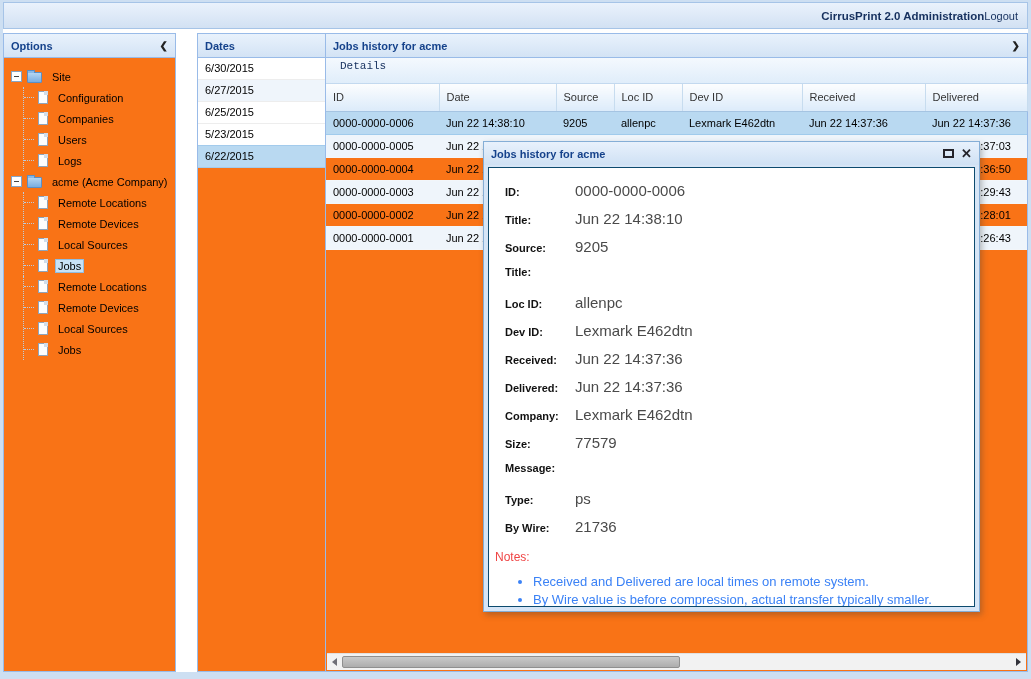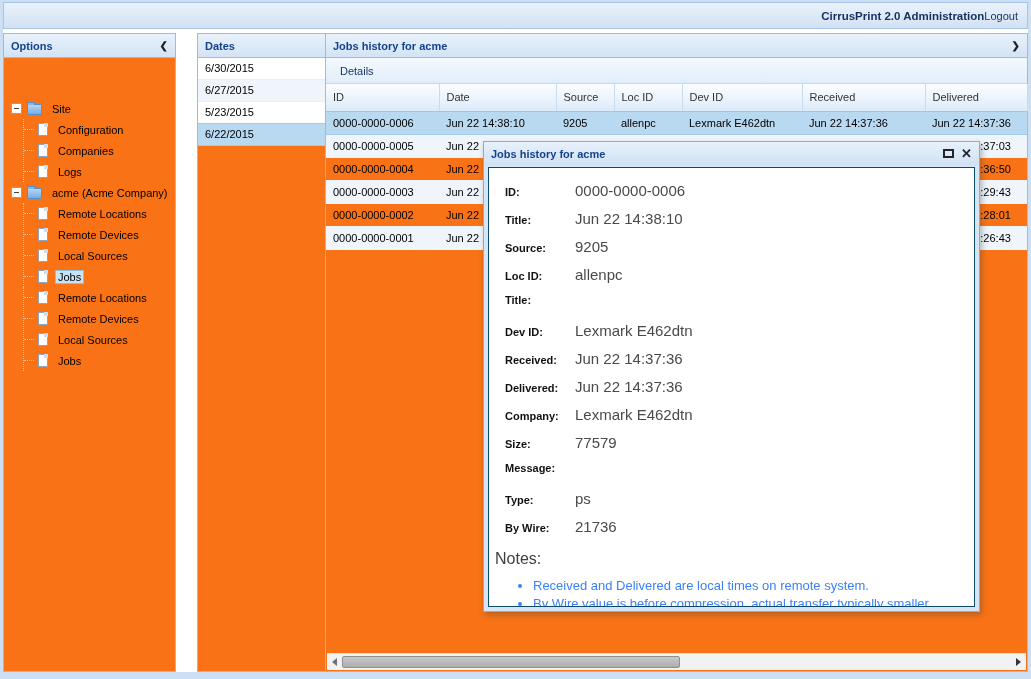--- a/index.html
+++ b/index.html
@@ -37,21 +37,21 @@
     height:24px;
     background: linear-gradient(#e9f2fc, #d3e3f5);
     border-bottom:1px solid #99bbe8;
     display:flex; align-items:center; justify-content:space-between;
     padding:0 7px;
   }
   .panel-header .ph-title { font-weight:bold; color:#15428b; font-size:11px; }
   .panel-header .ph-arrow { color:#222; font-size:10px; font-weight:bold; cursor:pointer; }
   
   #options-panel { left:3px; width:173px; }
-  .tree { padding:8px 4px 0 7px; position:relative;margin-top:32px; }
+  .tree { padding:8px 4px 0 7px; position:relative; }
   .tree-row { height:21px; display:flex; align-items:center; cursor:pointer; white-space:nowrap; }
   .expander {
     width:11px; height:11px; flex:0 0 auto;
     border:1px solid #86a5c6; background:#fff; position:relative; margin-right:5px;
   }
   .expander::after {
     content:""; position:absolute; left:2px; right:2px; top:4px; height:1px; background:#444;
   }
   .icon-folder {
     width:15px; height:11px; flex:0 0 auto; position:relative; margin-right:7px; margin-top:1px;
@@ -86,21 +86,21 @@
   .date-row.alt { background:#eff5fb; }
   .date-row.sel {
     background:#b9d9f1; border-top:1px solid #a3cbec; border-bottom:1px solid #a3cbec;
     height:23px; margin-top:-1px;
   }
   
   #jobs-panel { left:325px; width:703px; }
   .toolbar {
     height:26px; background: linear-gradient(#f4f9fe, #e0edfa);
     border-bottom:1px solid #c3d9ef;
-    display:flex; align-items:center; padding:0 10px;
+    display:flex; align-items:flex-start; padding:0 10px;font-family:Liberation Mono, monospace;
   }
   .toolbar .tb-btn { color:#16305e; cursor:pointer; padding:2px 4px; border-radius:2px; }
   table.grid { border-collapse:collapse; table-layout:fixed; width:701px; }
   table.grid th {
     height:27px; font-weight:normal; text-align:left; padding:0 7px;
     background: linear-gradient(#fcfdfe 0%, #eaf3fc 55%, #dcebfa 100%);
     border-right:1px solid #c7dcef; border-bottom:1px solid #a5c4e2;
     color:#333; overflow:hidden; white-space:nowrap;
   }
   table.grid td {
@@ -149,21 +149,21 @@
   }
   .btn-close { font-weight:bold; font-size:13px; color:#23232b; cursor:pointer; line-height:1; }
   .dialog-body {
     position:absolute; left:4px; right:4px; top:25px; bottom:4px;
     background:#fff; border:1px solid #0c4a6e; padding:14px 6px 0 6px; overflow:hidden;
   }
   .fields { padding-left:10px; }
   .field-row { display:flex; align-items:baseline; height:28px; }
   .field-label { width:70px; flex:0 0 auto; font-weight:bold; color:#111; font-size:11px; }
   .field-value { font-size:15px; color:#4a4a4a; }
-  .notes-label { color:#404040; font-size:16px; margin-top:4px; }
+  .notes-label { color:#ef4444; font-size:12px; margin-top:4px; }
   ul.notes { margin:10px 0 0 0; padding-left:38px; color:#3b82f6; font-size:13px; }
   ul.notes li { margin-bottom:3px; }
 </style>
 </head>
 <body>
 
 <div id="window">
   <div class="window-inner"></div>
 
   <div class="titlebar">
@@ -190,20 +190,25 @@
           <span class="tree-label">Configuration</span>
         </div>
         <div class="tree-row child">
           <span class="hline"></span>
           <span class="icon-page"></span>
           <span class="tree-label">Companies</span>
         </div>
         <div class="tree-row child">
           <span class="hline"></span>
           <span class="icon-page"></span>
+          <span class="tree-label">Users</span>
+        </div>
+        <div class="tree-row child">
+          <span class="hline"></span>
+          <span class="icon-page"></span>
           <span class="tree-label">Logs</span>
         </div>
       </div>
 
       <div class="tree-row root">
         <span class="expander"></span>
         <span class="icon-folder"></span>
         <span class="tree-label">acme (Acme Company)</span>
       </div>
       <div class="tree-children">
@@ -256,20 +261,21 @@
   </div>
 
   <div class="panel" id="dates-panel">
     <div class="panel-header">
       <span class="ph-title">Dates</span>
       <span class="ph-arrow">❮</span>
     </div>
     <div>
       <div class="date-row">6/30/2015</div>
       <div class="date-row alt">6/27/2015</div>
+      <div class="date-row">6/25/2015</div>
       <div class="date-row">5/23/2015</div>
       <div class="date-row sel">6/22/2015</div>
     </div>
   </div>
 
   <div class="panel" id="jobs-panel">
     <div class="panel-header">
       <span class="ph-title">Jobs history for acme</span>
       <span class="ph-arrow">❯</span>
     </div>
@@ -382,26 +388,26 @@
         </div>
         <div class="field-row">
           <span class="field-label">Title:</span>
           <span class="field-value">Jun 22 14:38:10</span>
         </div>
         <div class="field-row">
           <span class="field-label">Source:</span>
           <span class="field-value">9205</span>
         </div>
         <div class="field-row">
+          <span class="field-label">Title:</span>
+          <span class="field-value"></span>
+        </div>
+        <div class="field-row">
           <span class="field-label">Loc ID:</span>
           <span class="field-value">allenpc</span>
-        </div>
-        <div class="field-row">
-          <span class="field-label">Title:</span>
-          <span class="field-value"></span>
         </div>
         <div class="field-row">
           <span class="field-label">Dev ID:</span>
           <span class="field-value">Lexmark E462dtn</span>
         </div>
         <div class="field-row">
           <span class="field-label">Received:</span>
           <span class="field-value">Jun 22 14:37:36</span>
         </div>
         <div class="field-row">

